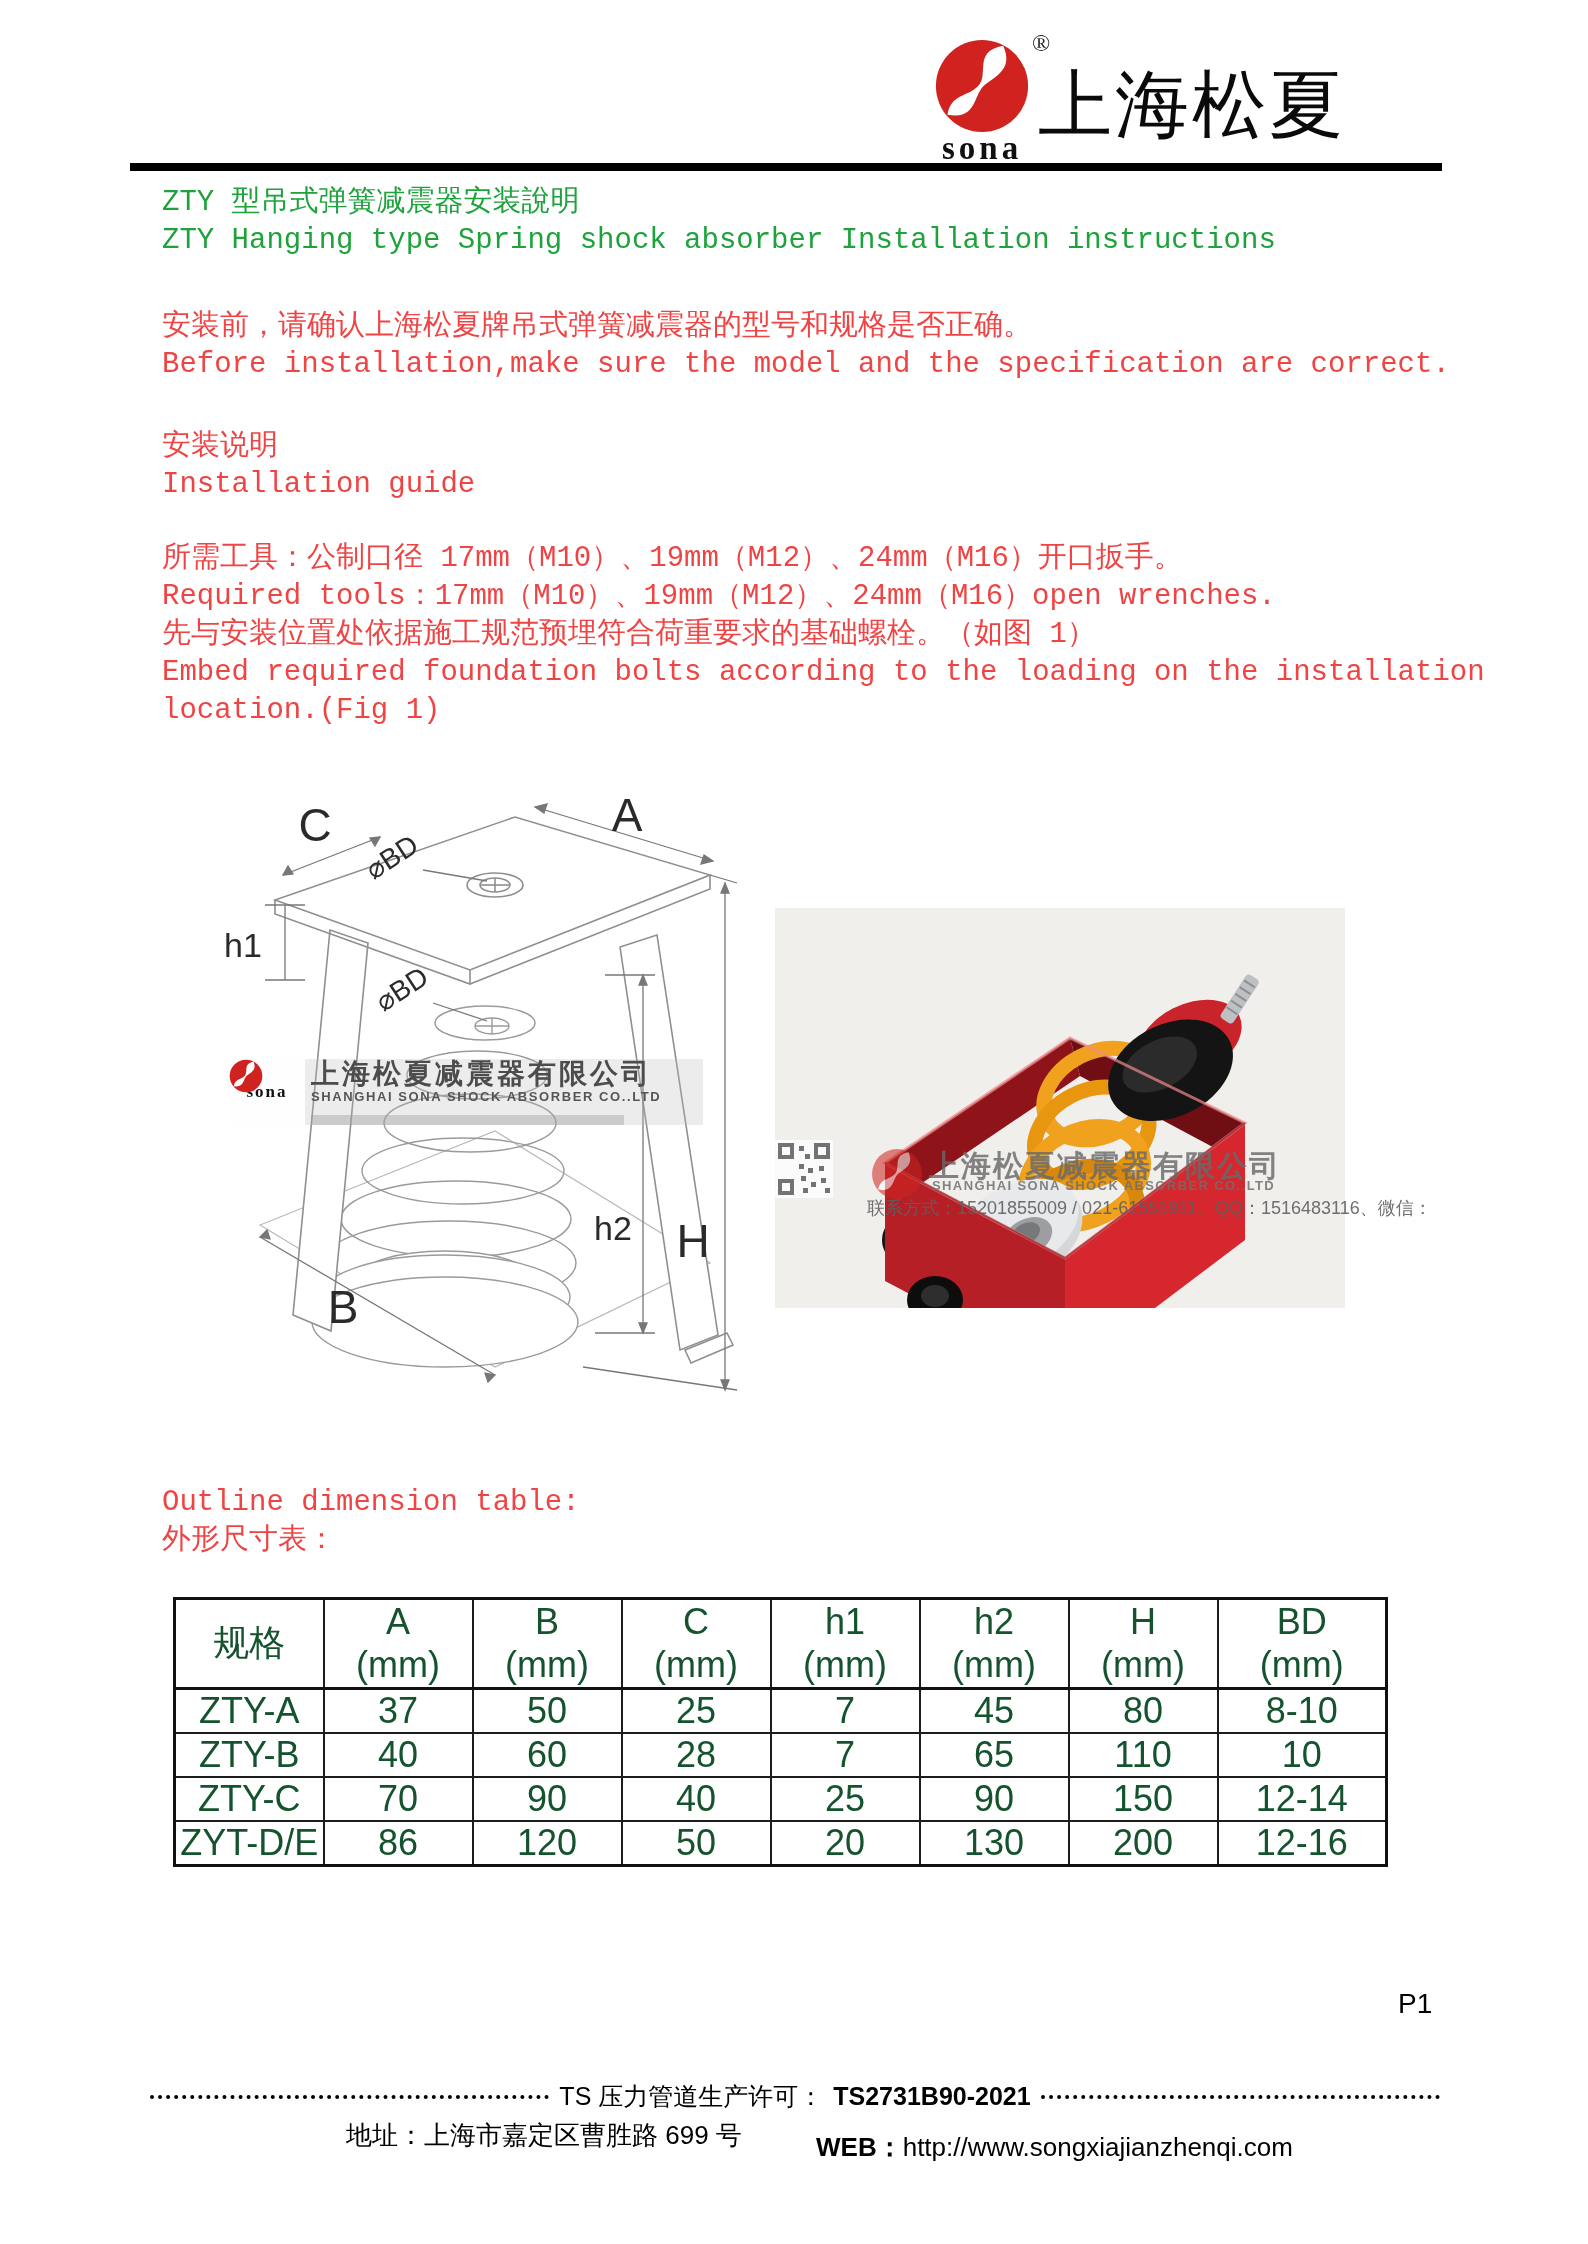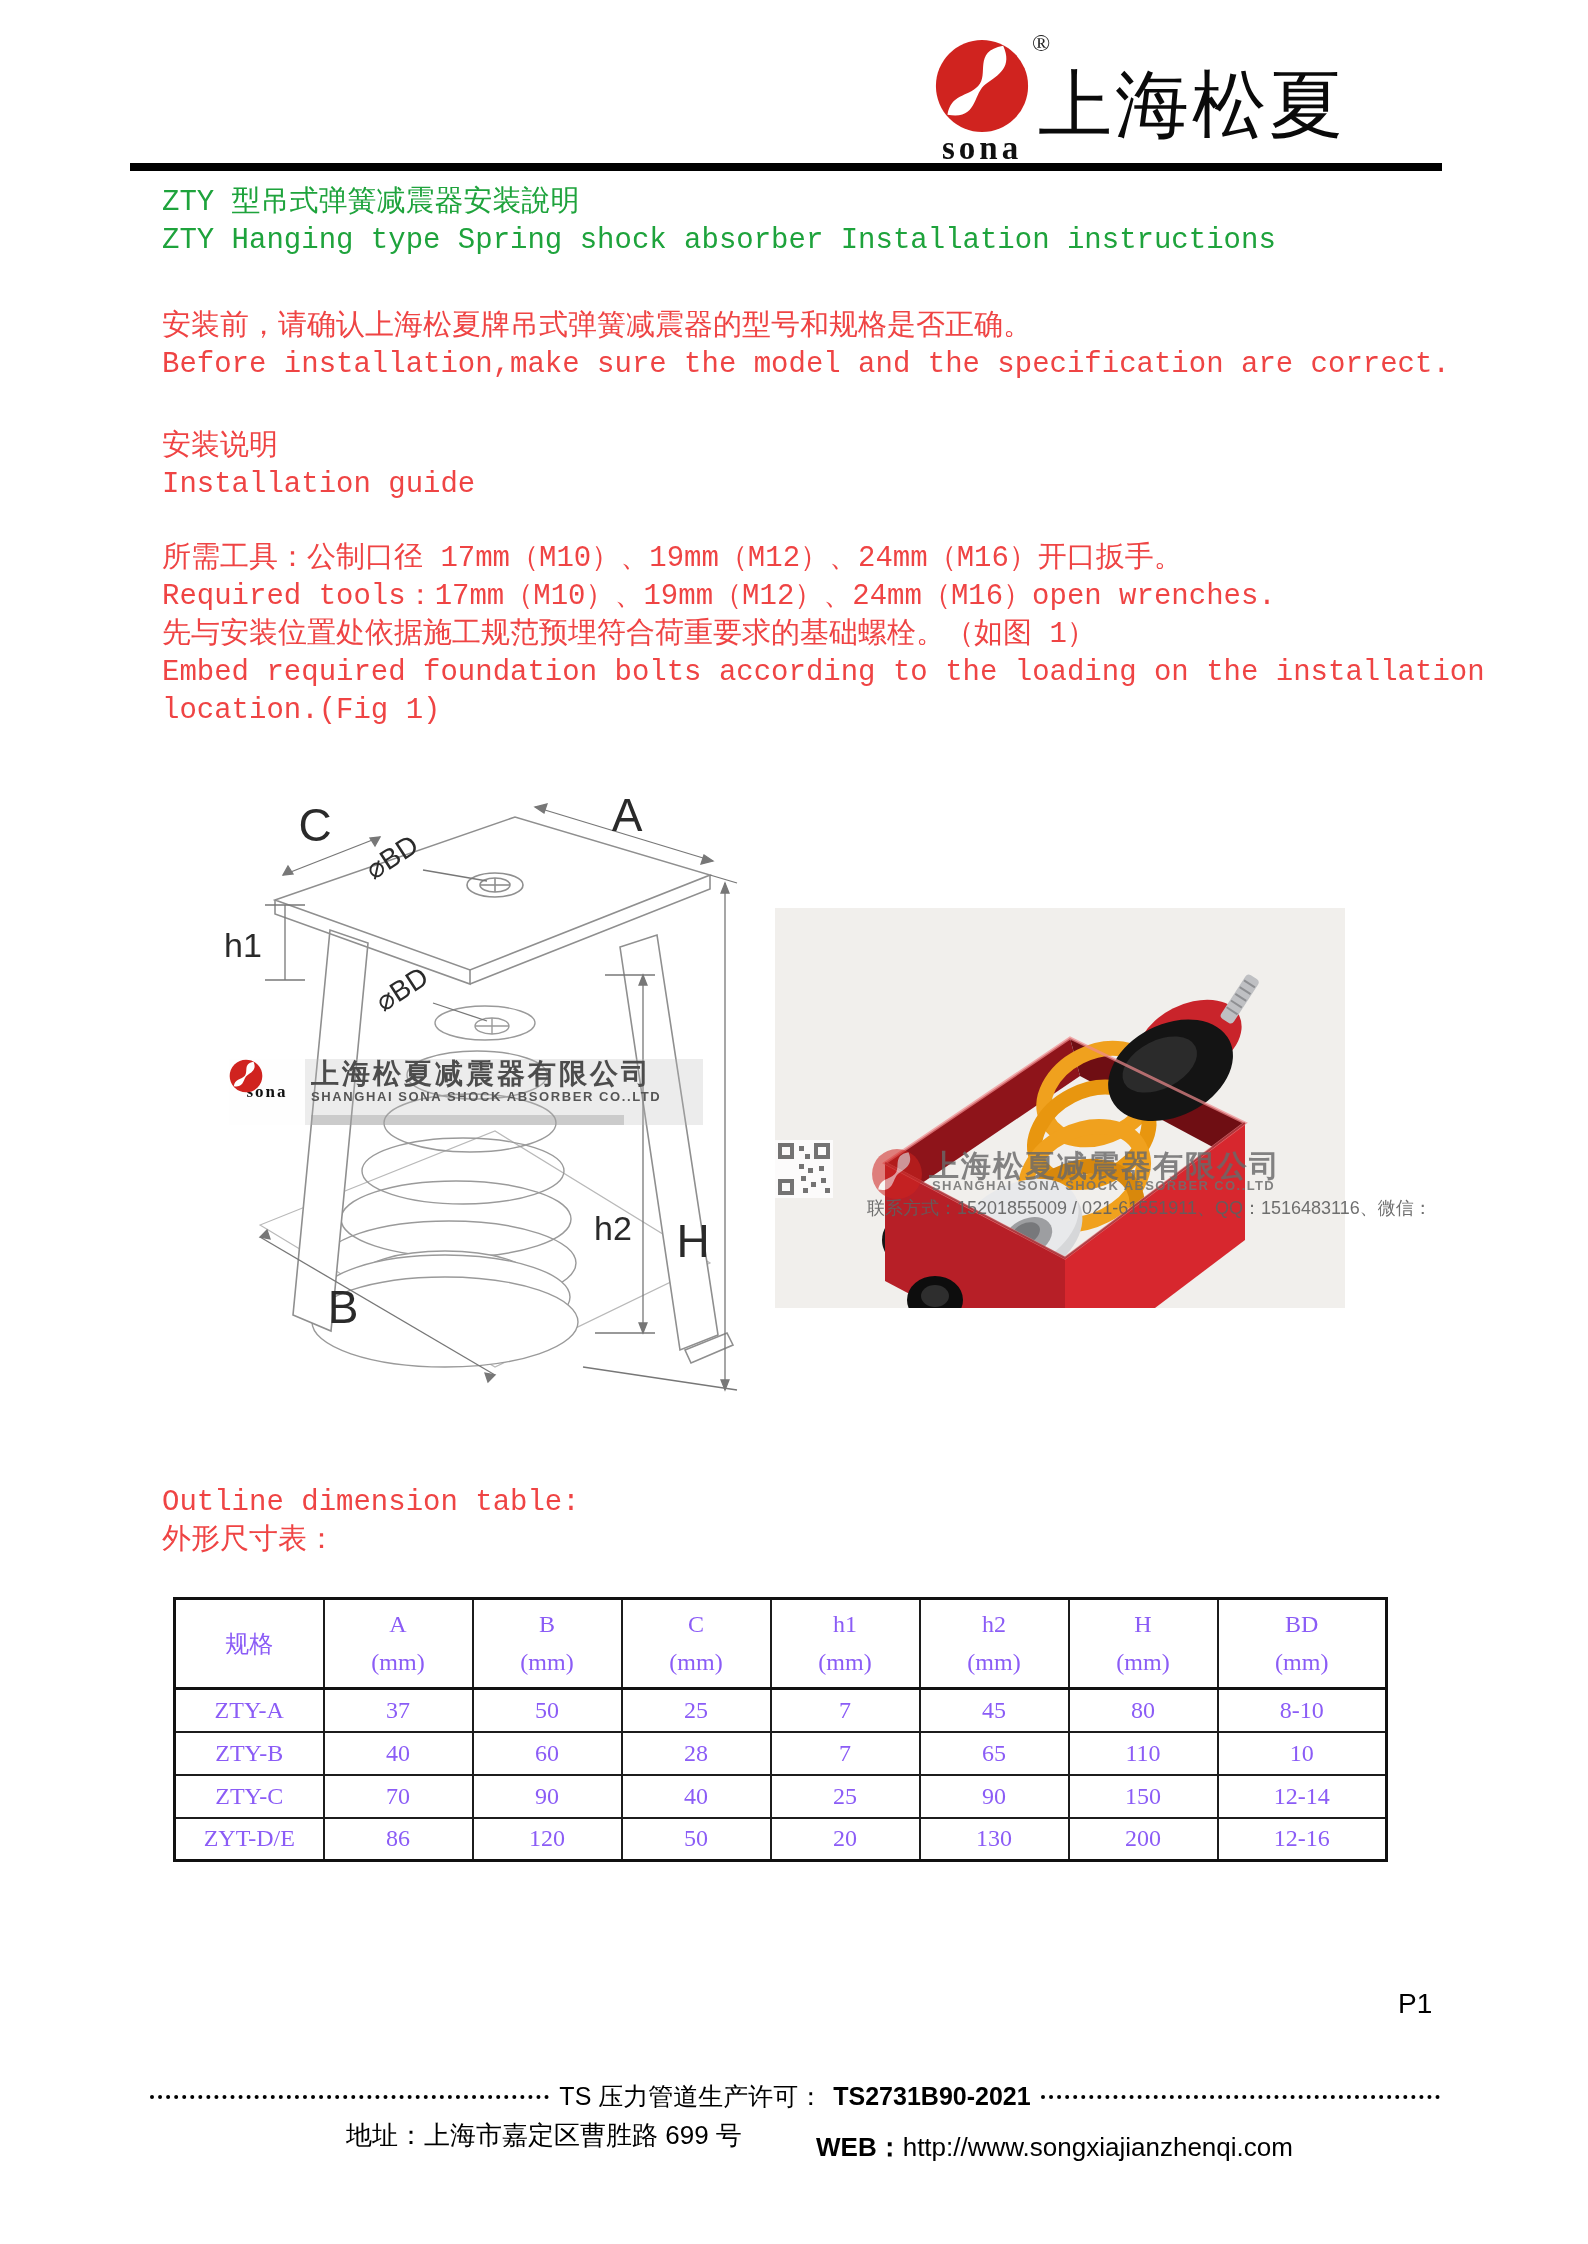--- a/index.html
+++ b/index.html
@@ -51,21 +51,21 @@
   .pwm{position:absolute;left:0;top:232px;width:570px;height:80px;pointer-events:none;}
   .pwm .ghost-s{position:absolute;left:96px;top:8px;width:52px;height:52px;opacity:.55;}
   .pwm-cn{position:absolute;left:154px;top:6px;font-family:var(--sans);font-weight:bold;font-size:30px;letter-spacing:2px;color:rgba(105,105,105,.82);white-space:nowrap;}
   .pwm-en{position:absolute;left:157px;top:38px;font-family:var(--sans);font-weight:bold;font-size:13px;letter-spacing:1.4px;color:rgba(110,110,110,.85);white-space:nowrap;}
   .pwm-contact{position:absolute;left:92px;top:56px;font-family:var(--sans);font-size:18px;color:rgba(95,95,95,.9);white-space:nowrap;}
   .pwm-qr{position:absolute;left:458px;top:6px;width:58px;height:58px;opacity:.8;}
 
   
   .t-tableintro{top:1484px;}
   table.dims{position:absolute;left:173px;top:1597px;width:1212px;border-collapse:collapse;table-layout:fixed;
-             font-family:Liberation Serif, serif;font-size:24px;color:#8b5cf6;text-align:center;}
+             font-family:Liberation Sans, sans-serif;font-size:36px;color:#14532d;text-align:center;}
   table.dims,table.dims th,table.dims td{border:2px solid #1c1c1c;}
   table.dims{border:3px solid #111;}
   table.dims thead tr{height:90px;}
   table.dims thead th{border-bottom:3px solid #111;font-weight:normal;vertical-align:middle;}
   table.dims thead th .hdr-wrap{display:flex;flex-direction:column;justify-content:space-evenly;height:86px;}
   table.dims tbody tr{height:43px;}
   table.dims td{vertical-align:middle;}
 
   
   .pageno{position:absolute;left:1398px;top:1988px;font-family:var(--sans);font-size:28px;color:#000;}

